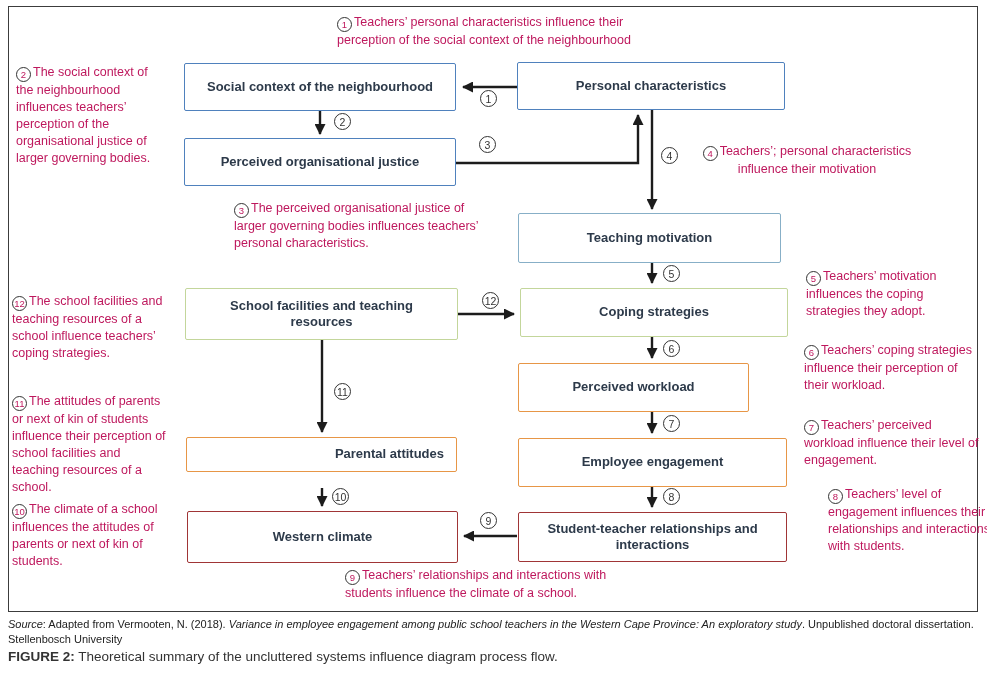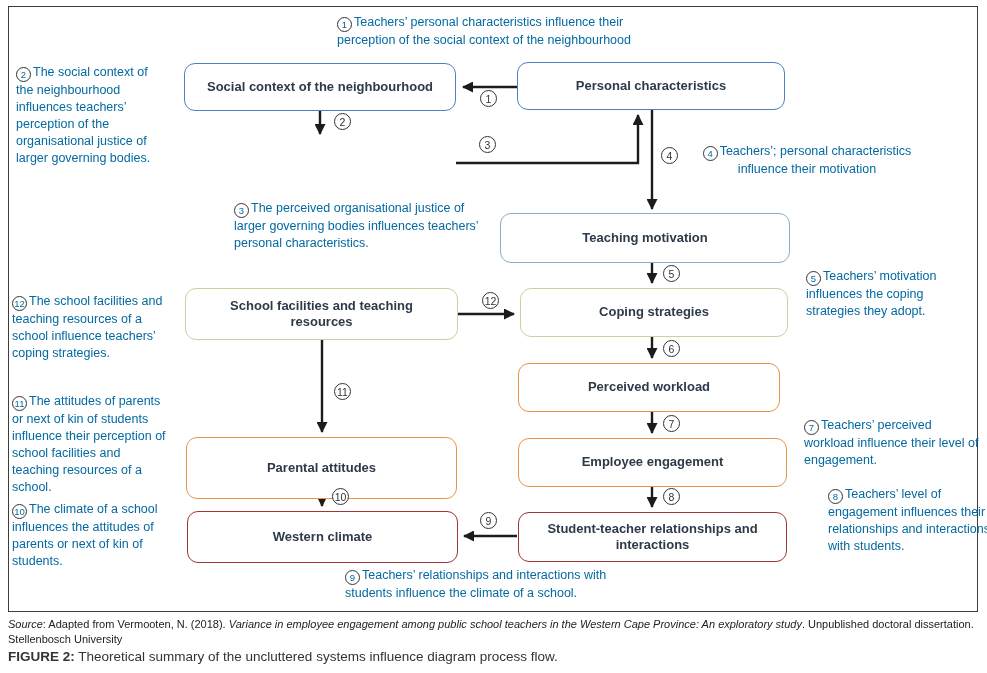--- a/index.html
+++ b/index.html
@@ -7,49 +7,49 @@
     position:relative;width:987px;height:673px;background:#ffffff;
     font-family:"Liberation Sans",sans-serif;color:#333;overflow:hidden;
   }
   .frame{
     position:absolute;left:8px;top:6px;width:970px;height:606px;
     border:1px solid #3c3c3c;box-sizing:border-box;pointer-events:none;
   }
   .arrows{position:absolute;left:0;top:0;}
   .node{
     position:absolute;box-sizing:border-box;background:#fff;
-    border:1.6px solid #888;border-radius:11px;
+    border:1.6px solid #888;border-radius:2px;
     display:flex;align-items:center;justify-content:center;text-align:center;
     font-weight:bold;font-size:13px;line-height:1.25;color:#2d3a4a;padding:2px 12px;
   }
   #node-social{left:184px;top:63px;width:272px;height:48px;}
   #node-personal{left:517px;top:62px;width:268px;height:48px;}
   #node-justice{left:184px;top:138px;width:272px;height:48px;}
-  #node-motivation{left:500px;top:213px;width:290px;height:50px;}
+  #node-motivation{left:518px;top:213px;width:263px;height:50px;}
   #node-facilities{left:185px;top:288px;width:273px;height:52px;}
   #node-coping{left:520px;top:288px;width:268px;height:49px;}
-  #node-workload{left:518px;top:363px;width:262px;height:49px;}
+  #node-workload{left:518px;top:363px;width:231px;height:49px;}
   #node-engagement{left:518px;top:438px;width:269px;height:49px;}
-  #node-parental{left:186px;top:437px;width:271px;height:62px;}
+  #node-parental{left:186px;top:437px;width:271px;height:35px;justify-content:flex-end;}
   #node-student{left:518px;top:512px;width:269px;height:50px;}
   #node-climate{left:187px;top:511px;width:271px;height:52px;}
 
   .cnum{
     position:absolute;width:17px;height:17px;border:1px solid #333;border-radius:50%;
     background:#fff;font-size:10.5px;line-height:16px;text-align:center;color:#333;
     box-sizing:border-box;
   }
   #c1{left:480px;top:90px;}   #c2{left:334px;top:113px;}
   #c3{left:479px;top:136px;}  #c4{left:661px;top:147px;}
   #c5{left:663px;top:265px;}  #c12{left:482px;top:292px;}
   #c6{left:663px;top:340px;}  #c7{left:663px;top:415px;}
   #c8{left:663px;top:488px;}  #c9{left:480px;top:512px;}
   #c11{left:334px;top:383px;} #c10{left:332px;top:488px;}
 
-  .ann{position:absolute;font-size:12.5px;line-height:1.36;color:#0369a1;}
+  .ann{position:absolute;font-size:12.5px;line-height:1.36;color:#be185d;}
   .acnum{
     display:inline-block;width:15px;height:15px;border:1px solid #333;border-radius:50%;
     font-size:9.5px;line-height:14px;text-align:center;vertical-align:-2px;
     box-sizing:border-box;margin-right:2px;background:#fff;
   }
   #a1{left:337px;top:14px;width:342px;}
   #a2{left:16px;top:64px;width:140px;}
   #a3{left:234px;top:200px;width:264px;}
   #a4{left:697px;top:143px;width:220px;text-align:center;}
   #a5{left:806px;top:268px;width:142px;}
@@ -99,20 +99,23 @@
   </svg>
 
   <div class="frame"></div>
 
   <div class="node" id="node-social" style="border-color: rgb(79, 129, 189);">
     <span>Social context of the neighbourhood</span>
   </div>
   <div class="node" id="node-personal" style="border-color: rgb(79, 129, 189);">
     <span>Personal characteristics</span>
   </div>
+  <div class="node" id="node-justice" style="border-color: rgb(79, 129, 189);">
+    <span>Perceived organisational justice</span>
+  </div>
   <div class="node" id="node-motivation" style="border-color: rgb(135, 175, 199);">
     <span>Teaching motivation</span>
   </div>
   <div class="node" id="node-facilities" style="border-color: rgb(195, 214, 155);">
     <span>School facilities and teaching resources</span>
   </div>
   <div class="node" id="node-coping" style="border-color: rgb(195, 214, 155);">
     <span>Coping strategies</span>
   </div>
   <div class="node" id="node-workload" style="border-color: rgb(231, 150, 70);">
@@ -152,20 +155,23 @@
   </div>
   <div class="ann" id="a3">
     <span class="acnum">3</span><span>The perceived organisational justice of larger governing bodies influences teachers’ personal characteristics.</span>
   </div>
   <div class="ann" id="a4">
     <span class="acnum">4</span><span>Teachers’; personal characteristics influence their motivation</span>
   </div>
   <div class="ann" id="a5">
     <span class="acnum">5</span><span>Teachers’ motivation influences the coping strategies they adopt.</span>
   </div>
+  <div class="ann" id="a6">
+    <span class="acnum">6</span><span>Teachers’ coping strategies influence their perception of their workload.</span>
+  </div>
   <div class="ann" id="a7">
     <span class="acnum">7</span><span>Teachers’ perceived workload influence their level of engagement.</span>
   </div>
   <div class="ann" id="a8">
     <span class="acnum">8</span><span>Teachers’ level of engagement influences their relationships and interactions with students.</span>
   </div>
   <div class="ann" id="a9">
     <span class="acnum">9</span><span>Teachers’ relationships and interactions with students influence the climate of a school.</span>
   </div>
   <div class="ann" id="a10">

